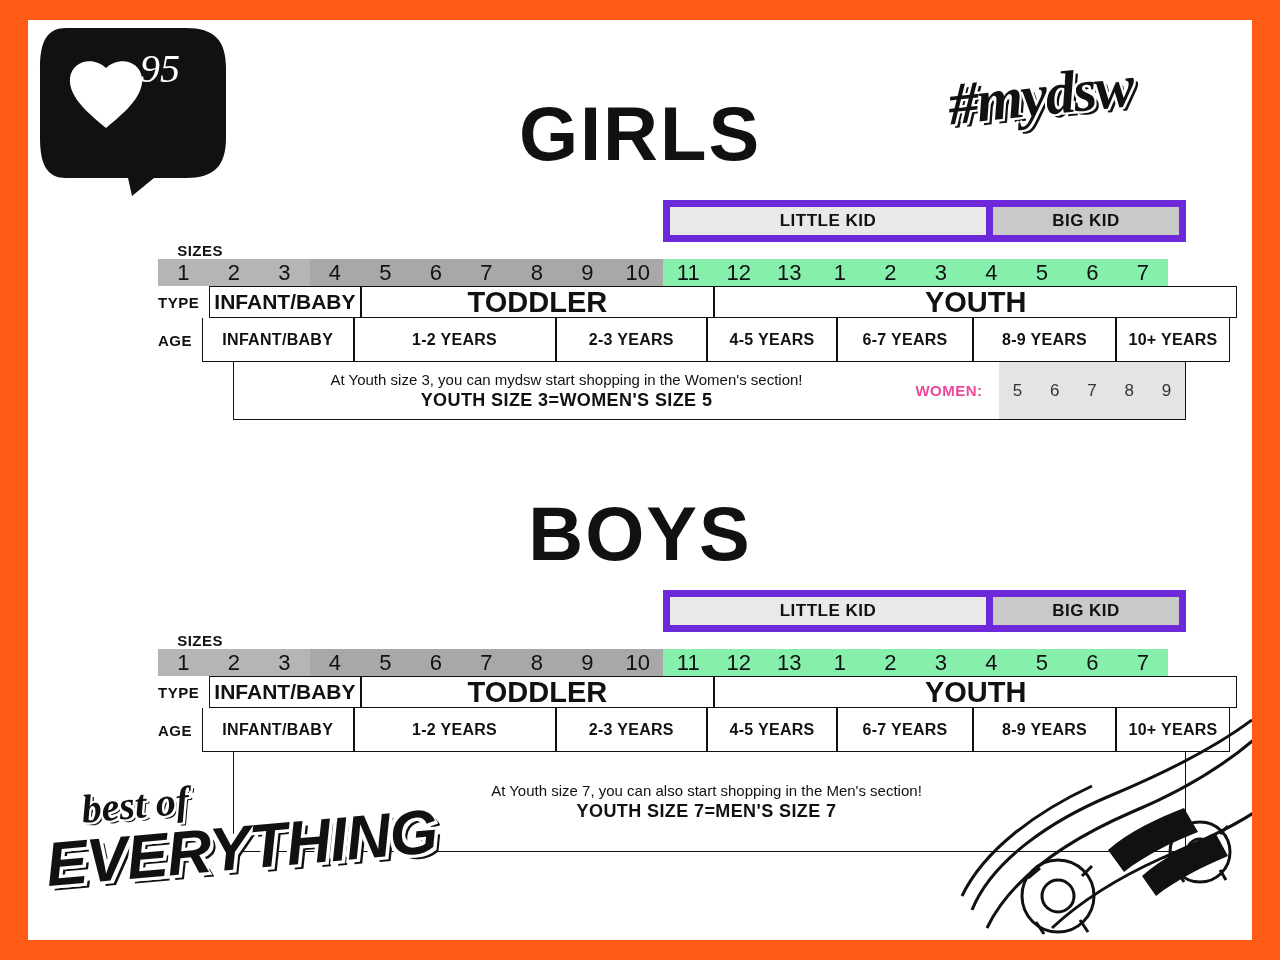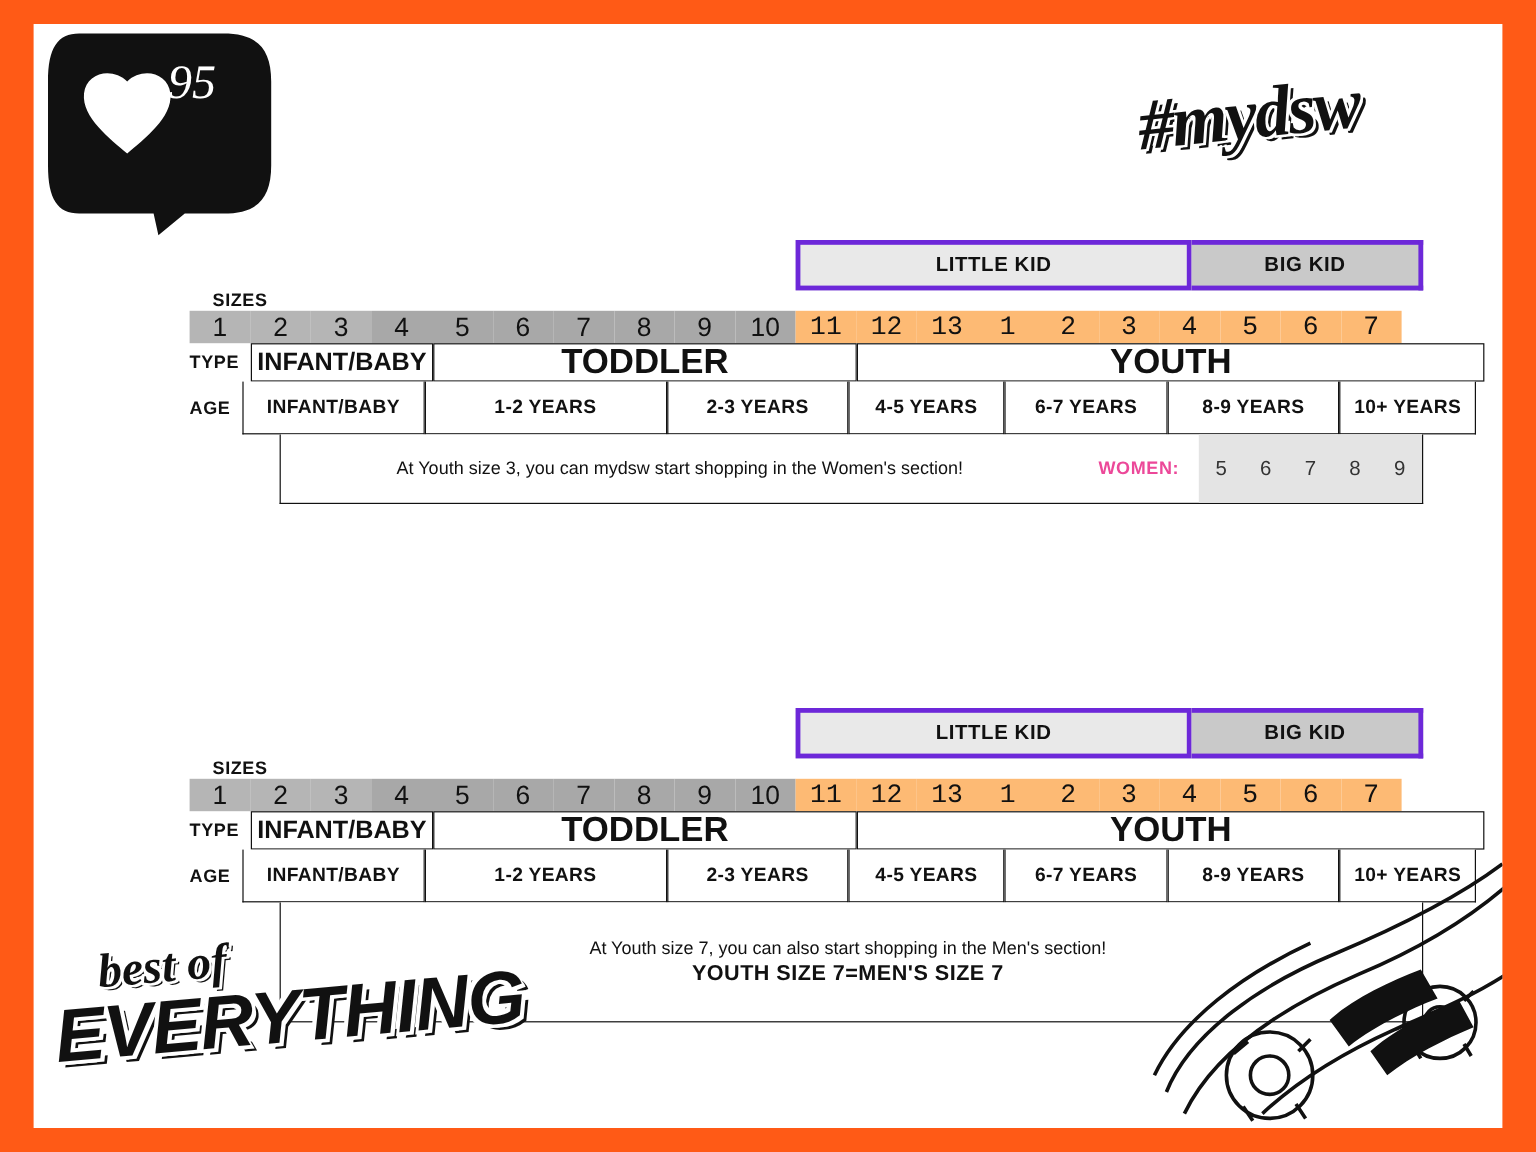--- a/index.html
+++ b/index.html
@@ -103,21 +103,21 @@
     left: 505px;
     top: 0;
     height: 42px;
     width: 523px;
     display: flex;
   }
   .kidband .lk, .kidband .bk {
     display: flex; align-items: center; justify-content: center;
     font-size: 17px; font-weight: bold; letter-spacing: 0.5px;
     color: #111;
-    border: 4px solid #6d28d9;
+    border: 7px solid #6d28d9;
   }
   .kidband .lk { width: 330px; background: #e9e9e9; }
   .kidband .bk { width: 193px; background: #c9c9c9; border-left: none; }
 
   .rows { position: absolute; top: 42px; left: 0; width: 1028px; }
 
   .row { display: flex; height: 44px; }
   .rowlabel {
     width: 75px;
     display: flex; align-items: center; justify-content: flex-end;
@@ -129,21 +129,21 @@
 
   
   .sizes-row { height: 44px; flex-direction: column; }
   .sz {
     display: flex; align-items: center; justify-content: center;
     font-size: 22px; color: #111;
     width: 50.5px;
   }
   .sz.infant { background: #b5b5b5; }
   .sz.toddler { background: #a8a8a8; }
-  .sz.youth { background: #fdba74; font-family: Liberation Mono, monospace; }
+  .sz.youth { background: #86efac; }
 
   
   .type-row { height: 32px; }
   .tcell {
     display: flex; align-items: center; justify-content: center;
     border: 1px solid #111;
     font-size: 29px; font-weight: bold; color: #111;
     background: #fff;
   }
   .tcell.small { font-size: 21px; }
@@ -206,20 +206,21 @@
     <div class="tag-badge">
       <svg width="195" height="180" viewBox="0 0 195 180">
         <path d="M30 8 L150 8 C178 8 190 20 190 48 L190 118 C190 146 178 158 150 158 L118 158 L96 176 L92 158 L30 158 C12 158 4 146 4 118 L4 48 C4 20 12 8 30 8 Z" fill="#111"></path>
         <path d="M70 48 C58 36 36 40 34 58 C32 78 56 96 70 108 C84 96 108 78 106 58 C104 40 82 36 70 48 Z" fill="#fff"></path>
         <text x="124" y="62" font-family="Liberation Serif, serif" font-style="italic" font-size="40" fill="#fff" text-anchor="middle">95</text>
       </svg>
     </div>
 
     <div class="hashtag">#mydsw</div>
 
+    <div class="section-title title-girls">GIRLS</div>
 
     <div class="chart chart-girls">
       <div class="kidband">
         <div class="lk">LITTLE KID</div>
         <div class="bk">BIG KID</div>
       </div>
 
       <div class="rows">
 
         <div class="row sizes-row">
@@ -269,37 +270,39 @@
             <div class="acell" style="width:114px">10+ YEARS</div>
           </div>
         </div>
 
         <div class="row note-row">
           <div class="rowlabel"></div>
           <div class="rowbody">
             <div class="note-box">
               <div class="note-text">
                 <div class="note-l1">At Youth size 3, you can mydsw start shopping in the Women's section!</div>
+                <div class="note-l2">YOUTH SIZE 3=WOMEN'S SIZE 5</div>
               </div>
               <div class="women-block">
                 <div class="women-label">WOMEN:</div>
                 <div class="women-sizes">
                   <div class="wsz">5</div>
                   <div class="wsz">6</div>
                   <div class="wsz">7</div>
                   <div class="wsz">8</div>
                   <div class="wsz">9</div>
                 </div>
               </div>
             </div>
           </div>
         </div>
       </div>
     </div>
 
+    <div class="section-title title-boys">BOYS</div>
 
     <div class="chart chart-boys">
       <div class="kidband">
         <div class="lk">LITTLE KID</div>
         <div class="bk">BIG KID</div>
       </div>
 
       <div class="rows">
 
         <div class="row sizes-row">

